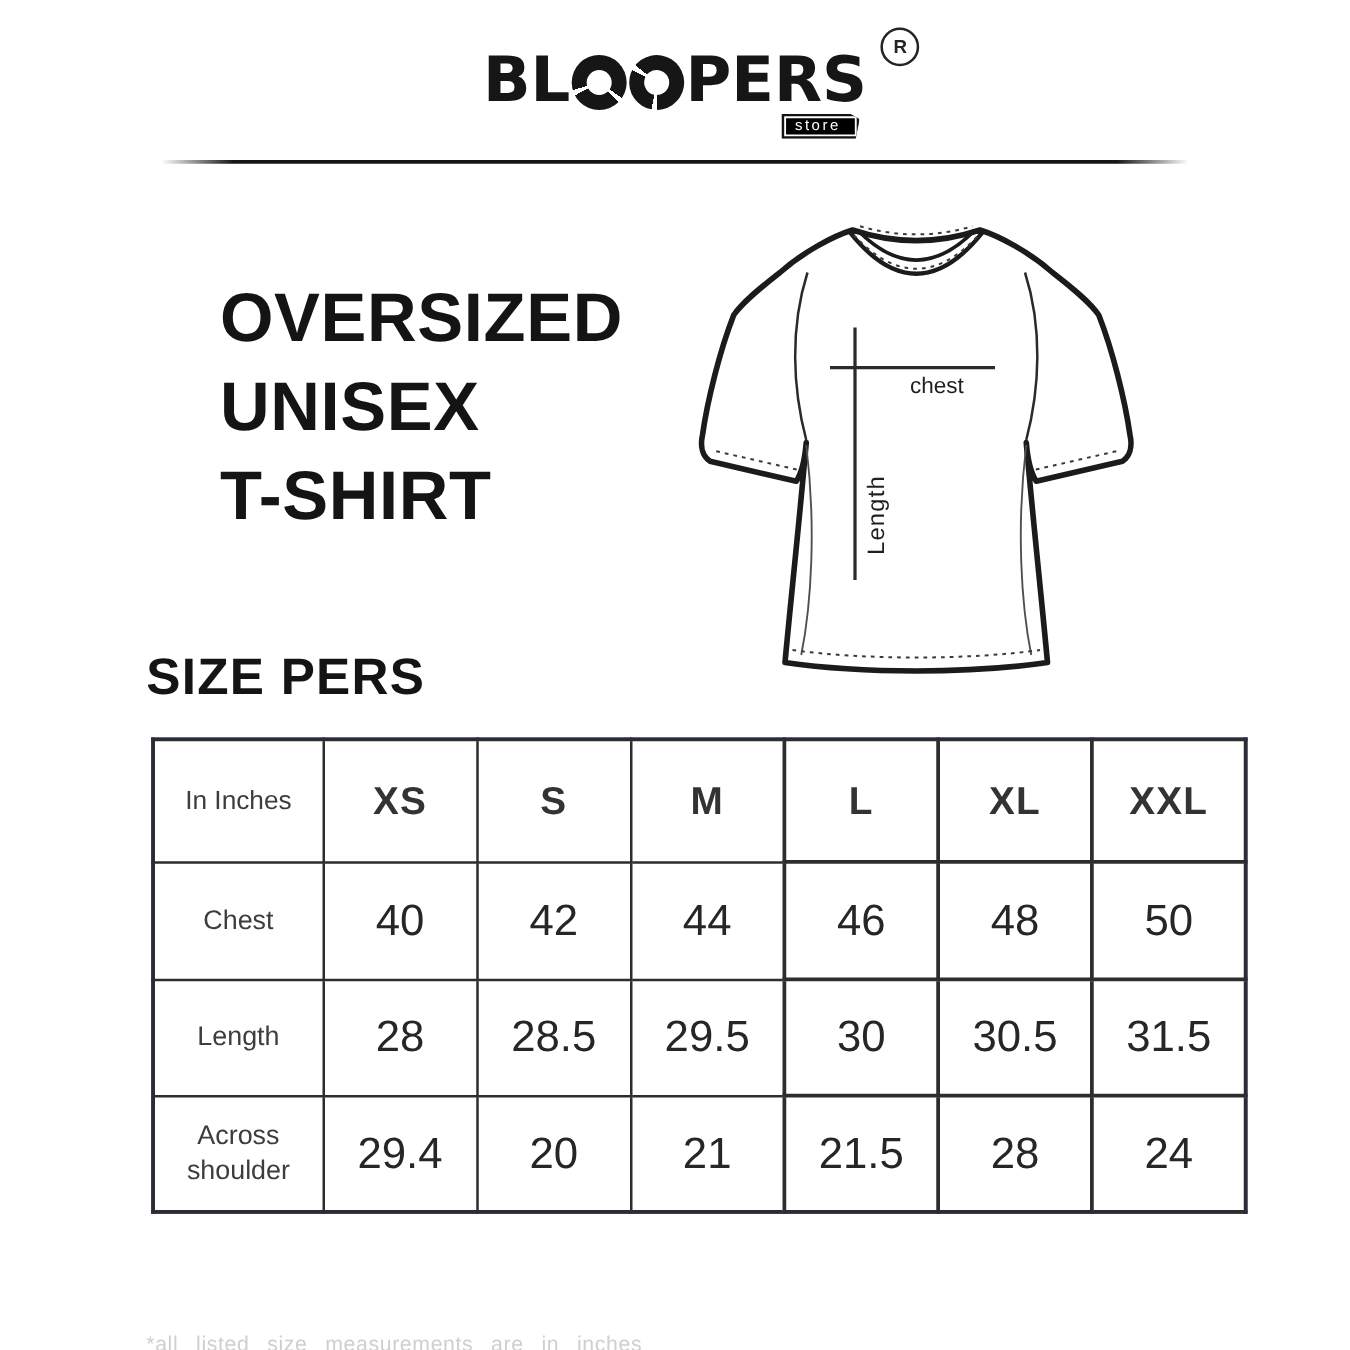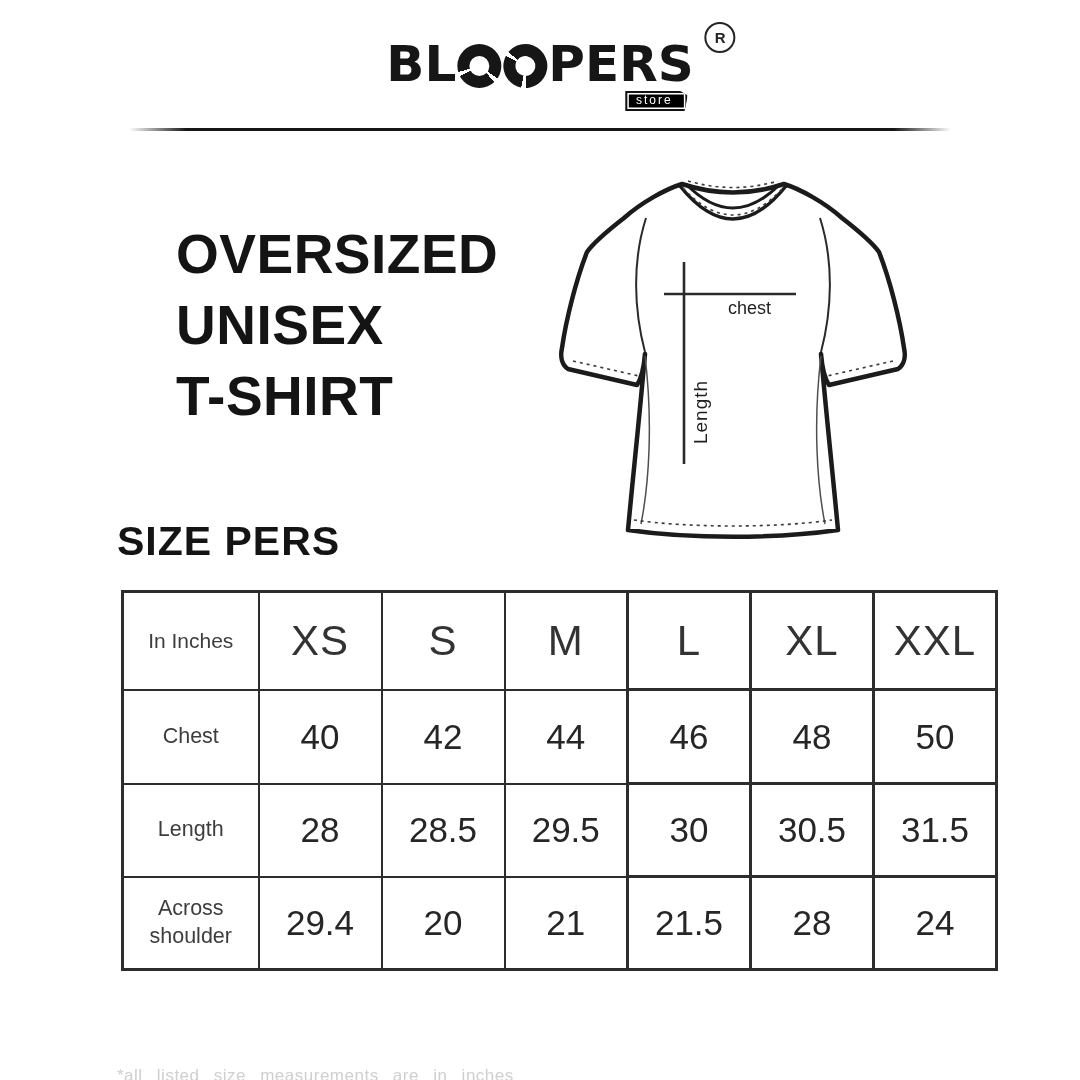--- a/index.html
+++ b/index.html
@@ -47,21 +47,21 @@
     padding:0 10px;background:#fff;}
   .size-table td.rb{border-top-width:3.5px;border-bottom-width:3.5px;
     border-left-width:3px;border-right-width:3px;}
   .size-table tr:nth-child(1){height:98px;}
   .size-table tr:nth-child(2){height:94px;}
   .size-table tr:nth-child(3){height:93px;}
   .size-table tr:nth-child(4){height:93px;}
   .size-table tr:nth-child(5){height:92px;padding-left:25px;}
   .unit-cell{font-size:21px;color:#3d3d3d;}
   .label-cell{font-size:21.5px;color:#3d3d3d;line-height:1.3;}
-  .size-cell{font-size:42px;color:#333333;letter-spacing:1px;font-weight:400;}
+  .size-cell{font-size:31px;color:#333333;letter-spacing:1px;font-weight:700;}
   .num-cell{font-size:35px;color:#262626;font-weight:300;}
 
   .footnote{position:absolute;left:117px;top:1066px;font-size:17px;color:#cfcfcf;
     letter-spacing:0.5px;word-spacing:9px;white-space:nowrap;}
 </style>
 </head>
 <body>
 
 <div class="logo">
   <span class="logo-text">BL</span>

